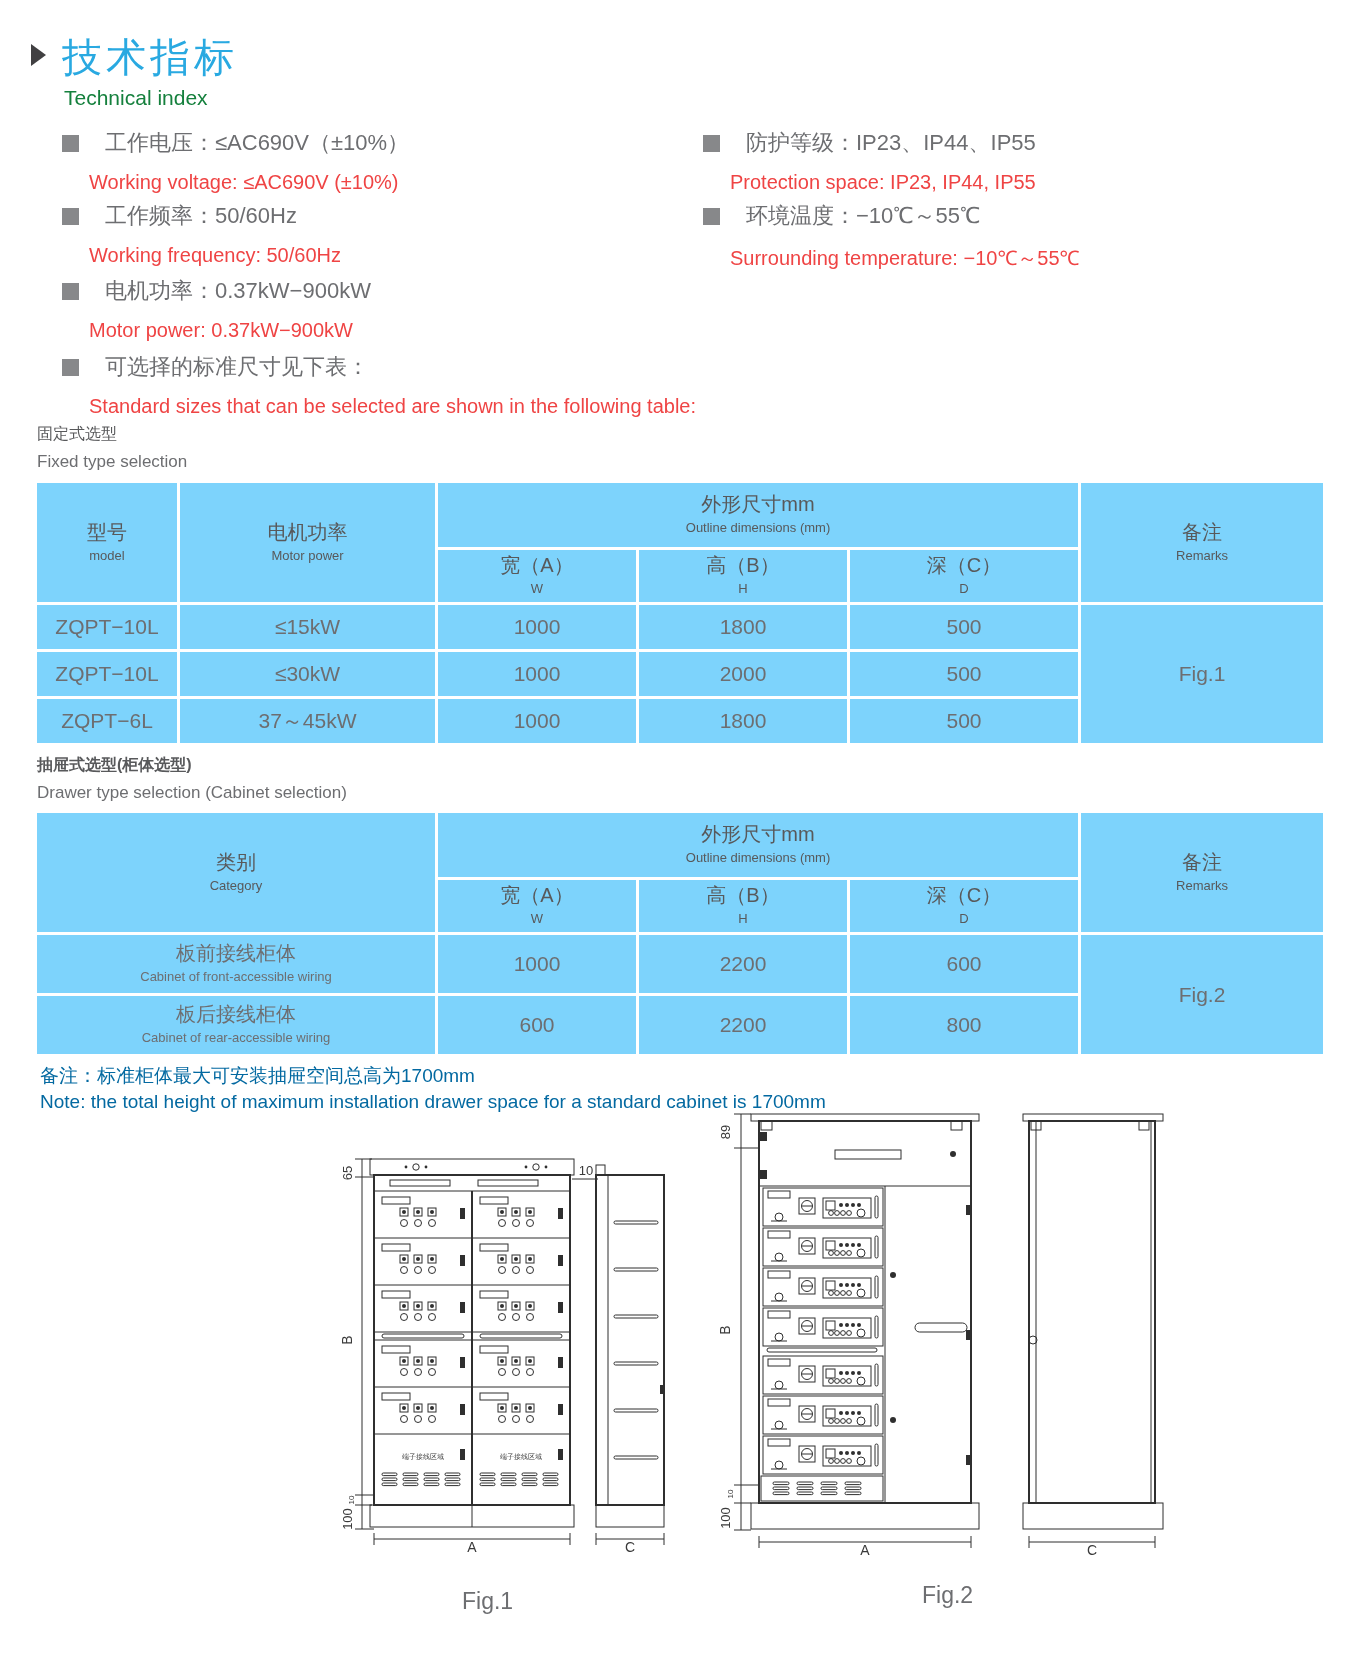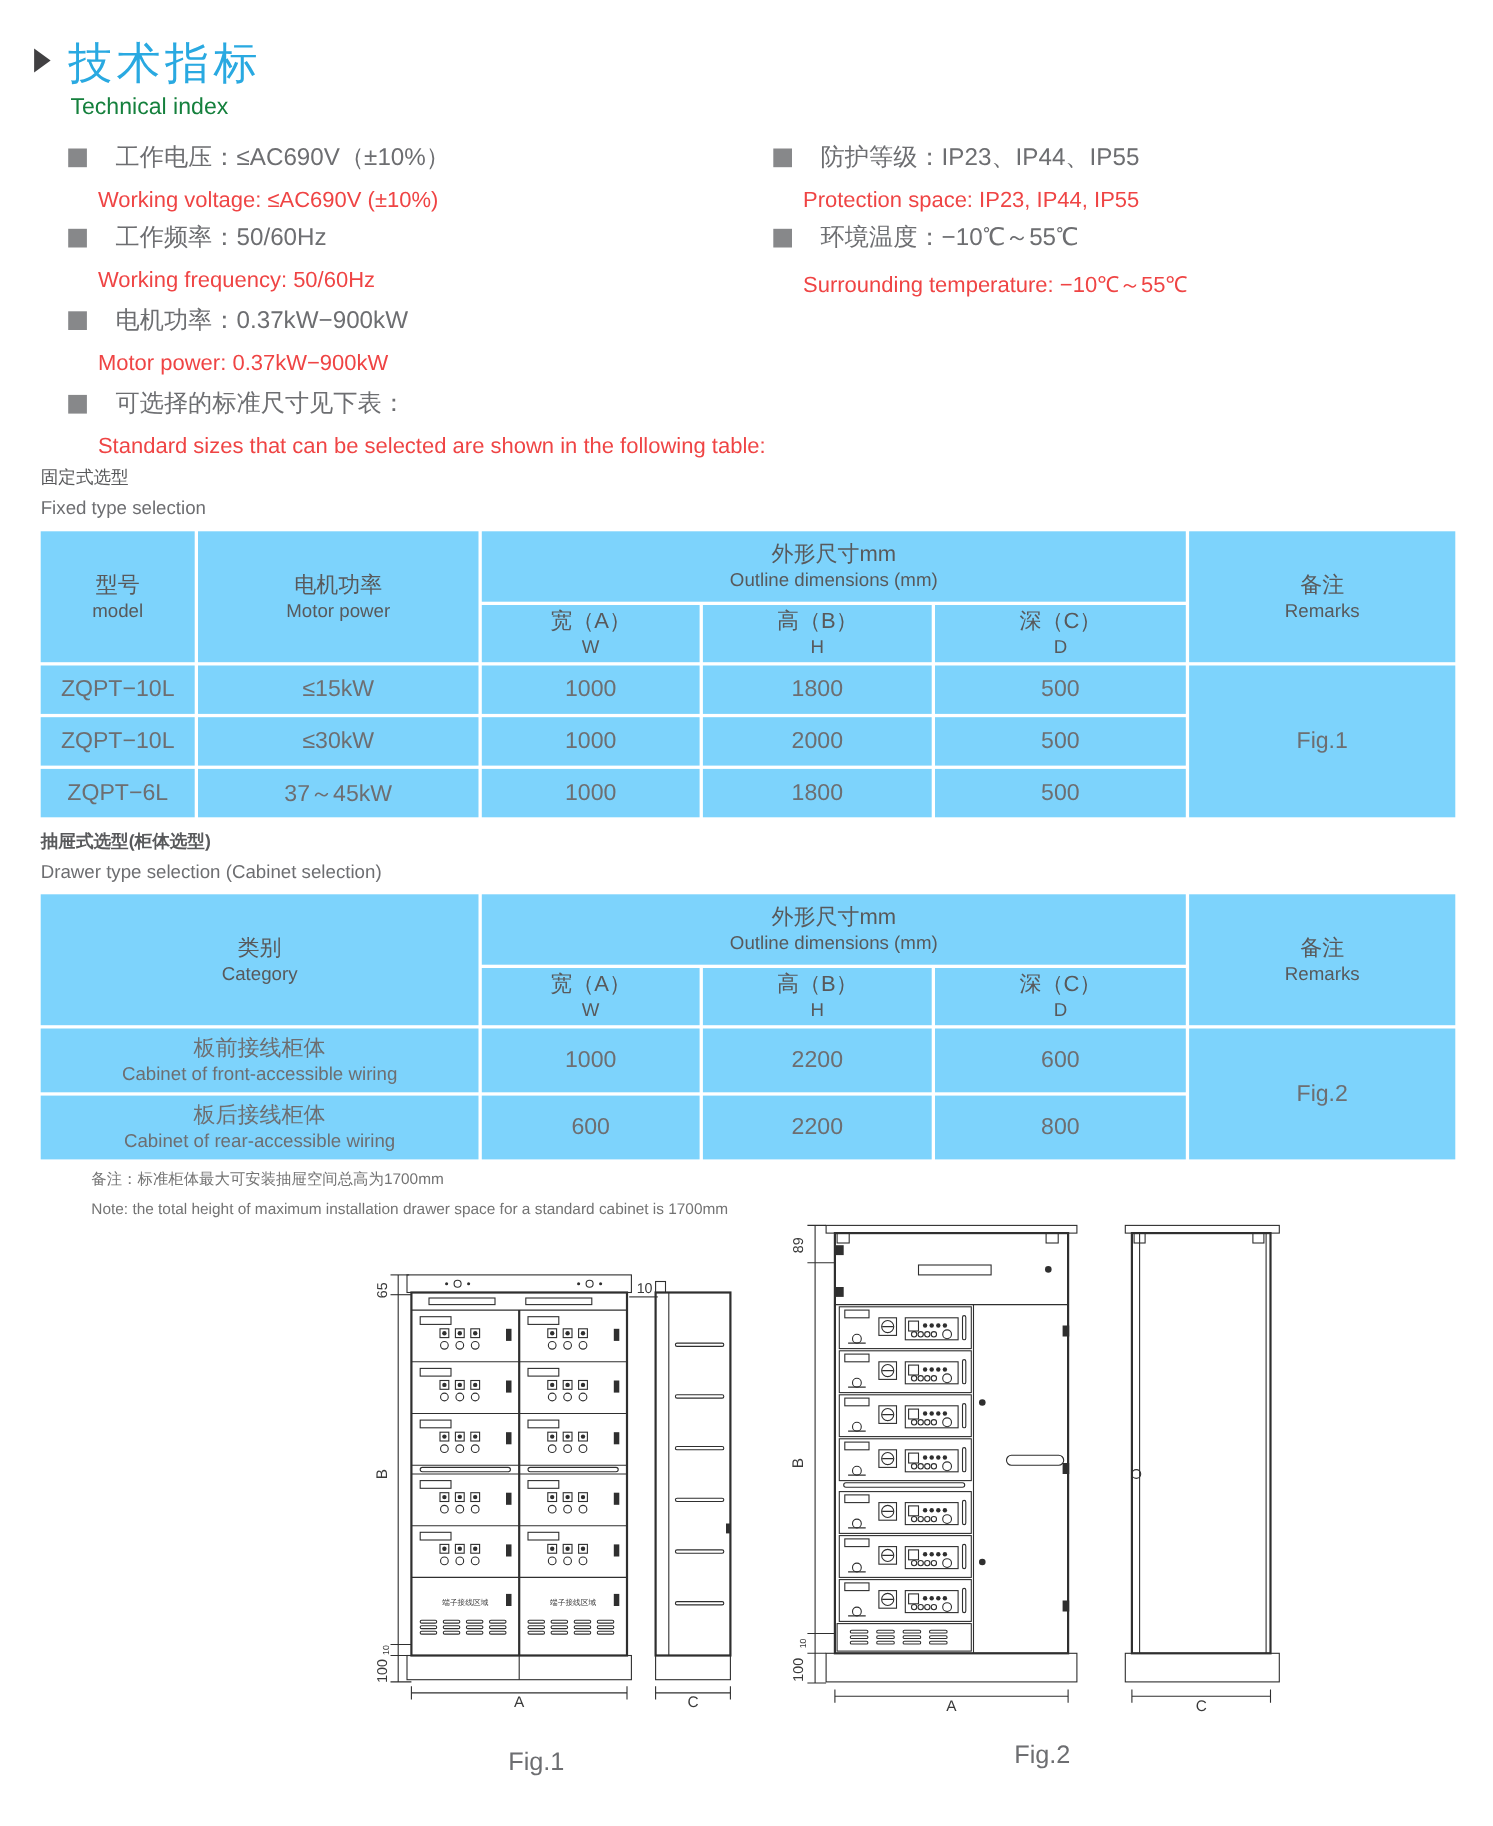--- a/index.html
+++ b/index.html
@@ -20,25 +20,25 @@
 
   .section-cn { font-size:16px; color:#58595B; }
   .section-en { font-size:17px; color:#6D6E71; }
 
   
   table { border-collapse:separate; border-spacing:3px; table-layout:fixed; width:1283px; }
   th, td { text-align:center; vertical-align:middle; font-weight:normal; }
   th { background:#7dd3fc; color:#58595B; }
   td { background:#7dd3fc; color:#6D6E71; font-size:21px; }
   .cn20 { font-size:20px; line-height:26px; }
-  .en17 { font-size:17px; line-height:22px; color:#6D6E71; }
+  .en17 { font-size:13px; line-height:22px; color:#6D6E71; }
   th .en17 { color:#58595B; }
   .h64 { height:64px; } .h52 { height:52px; } .h44 { height:44px; } .h58 { height:58px; }
 
-  .note-line { font-size:14px; color:#737373; white-space:nowrap;margin-left:43px; }
+  .note-line { font-size:19px; color:#0369a1; white-space:nowrap; }
   .caption { font-size:23px; color:#6D6E71; }
 
   
   svg .ln { fill:none; stroke:#2F2F2F; stroke-width:1; }
   svg .ln2 { fill:none; stroke:#2F2F2F; stroke-width:2; }
   svg .fl { fill:#2F2F2F; stroke:none; }
   svg text { font-family:"Liberation Sans", sans-serif; fill:#3A3A3A; }
 </style>
 </head>
 <body>

